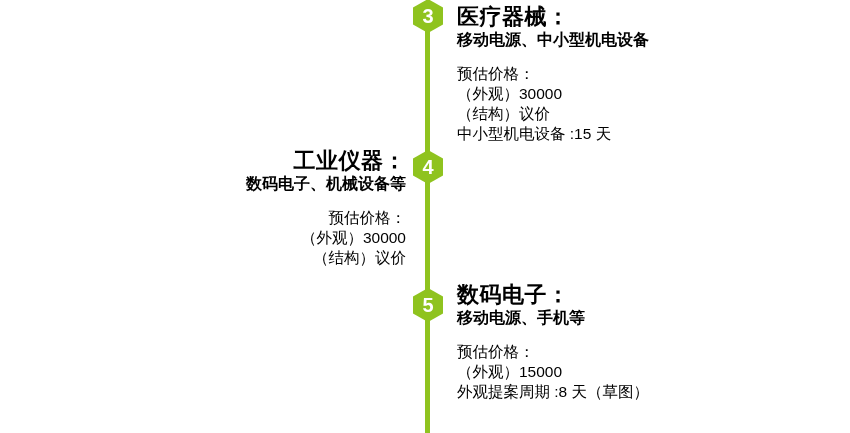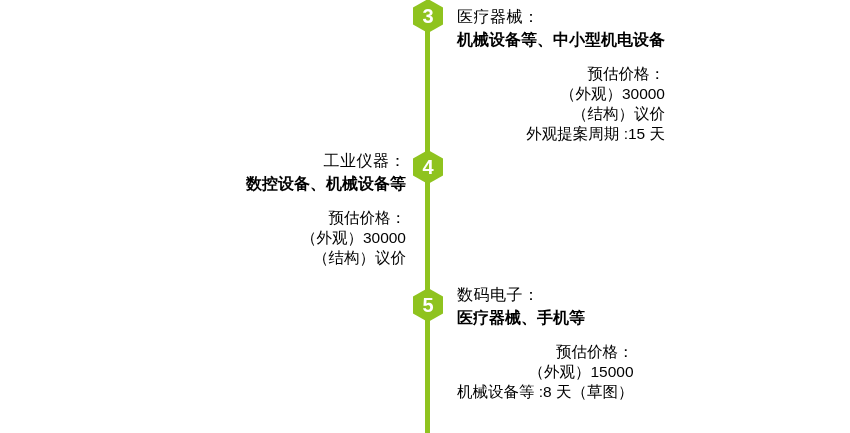--- a/index.html
+++ b/index.html
@@ -38,35 +38,34 @@
   .hex-3 { top: -1px; }
   .hex-4 { top: 150px; }
   .hex-5 { top: 288px; }
   .item { position: absolute; white-space: nowrap; }
   .item-right { left: 457px; text-align: left; }
   .item-left  { right: 444px; text-align: right; }
   .item-3 { top: 4px; }
   .item-4 { top: 148px; }
   .item-5 { top: 282px; }
   .item .title {
-    font-size: 16px;
-    font-weight: normal;
+    font-size: 22px;
+    font-weight: bold;
     line-height: 26px;
     letter-spacing: 0.5px;
   }
   .item .subtitle {
     font-size: 16px;
     font-weight: bold;
     line-height: 19px;
   }
   .item .details {
     margin-top: 15px;
     font-size: 15.5px;
     line-height: 20px;
-    text-align: right;
   }
 </style>
 </head>
 <body>
 
 <div class="canvas">
 
   <div class="tl-line"></div>
 
   <div class="hex hex-3">
@@ -74,42 +73,42 @@
   </div>
   <div class="hex hex-4">
     <span>4</span>
   </div>
   <div class="hex hex-5">
     <span>5</span>
   </div>
 
   <div class="item item-right item-3">
     <div class="title">医疗器械：</div>
-    <div class="subtitle">机械设备等、中小型机电设备</div>
+    <div class="subtitle">移动电源、中小型机电设备</div>
     <div class="details">
       <div>预估价格：</div>
       <div>（外观）30000</div>
       <div>（结构）议价</div>
-      <div>外观提案周期 :15 天</div>
+      <div>中小型机电设备 :15 天</div>
     </div>
   </div>
 
   <div class="item item-left item-4">
     <div class="title">工业仪器：</div>
-    <div class="subtitle">数控设备、机械设备等</div>
+    <div class="subtitle">数码电子、机械设备等</div>
     <div class="details">
       <div>预估价格：</div>
       <div>（外观）30000</div>
       <div>（结构）议价</div>
     </div>
   </div>
 
   <div class="item item-right item-5">
     <div class="title">数码电子：</div>
-    <div class="subtitle">医疗器械、手机等</div>
+    <div class="subtitle">移动电源、手机等</div>
     <div class="details">
       <div>预估价格：</div>
       <div>（外观）15000</div>
-      <div>机械设备等 :8 天（草图）</div>
+      <div>外观提案周期 :8 天（草图）</div>
     </div>
   </div>
 
 </div>
 
 </body></html>

